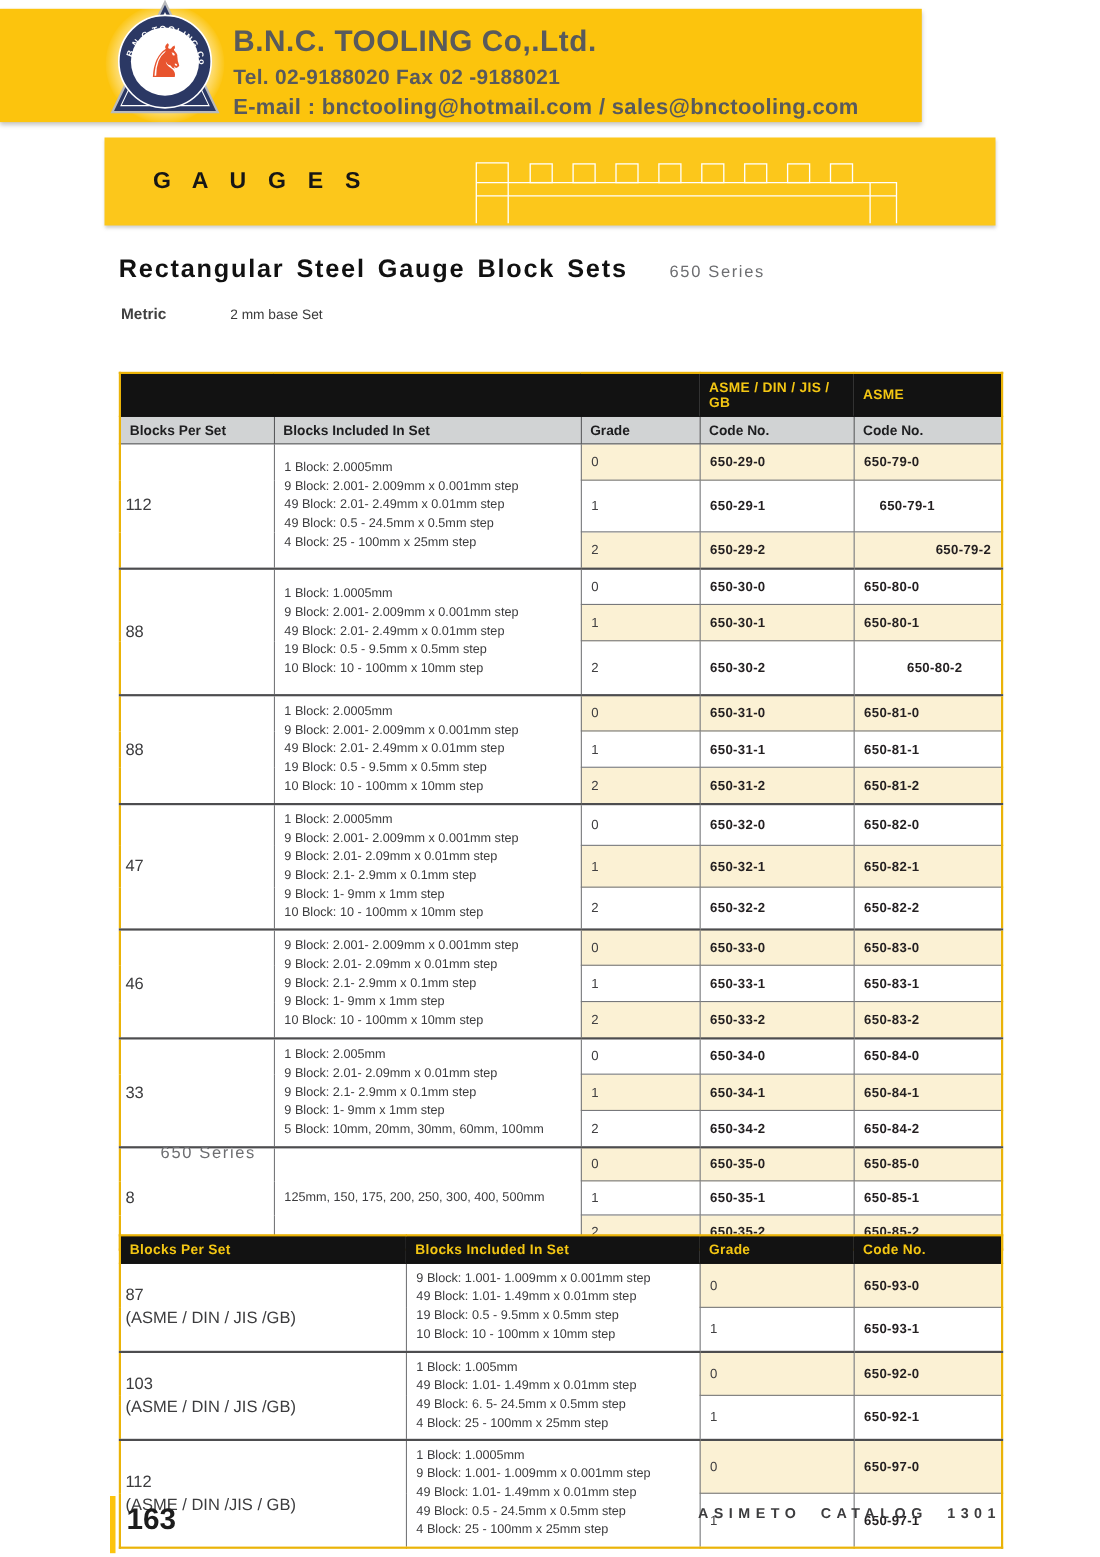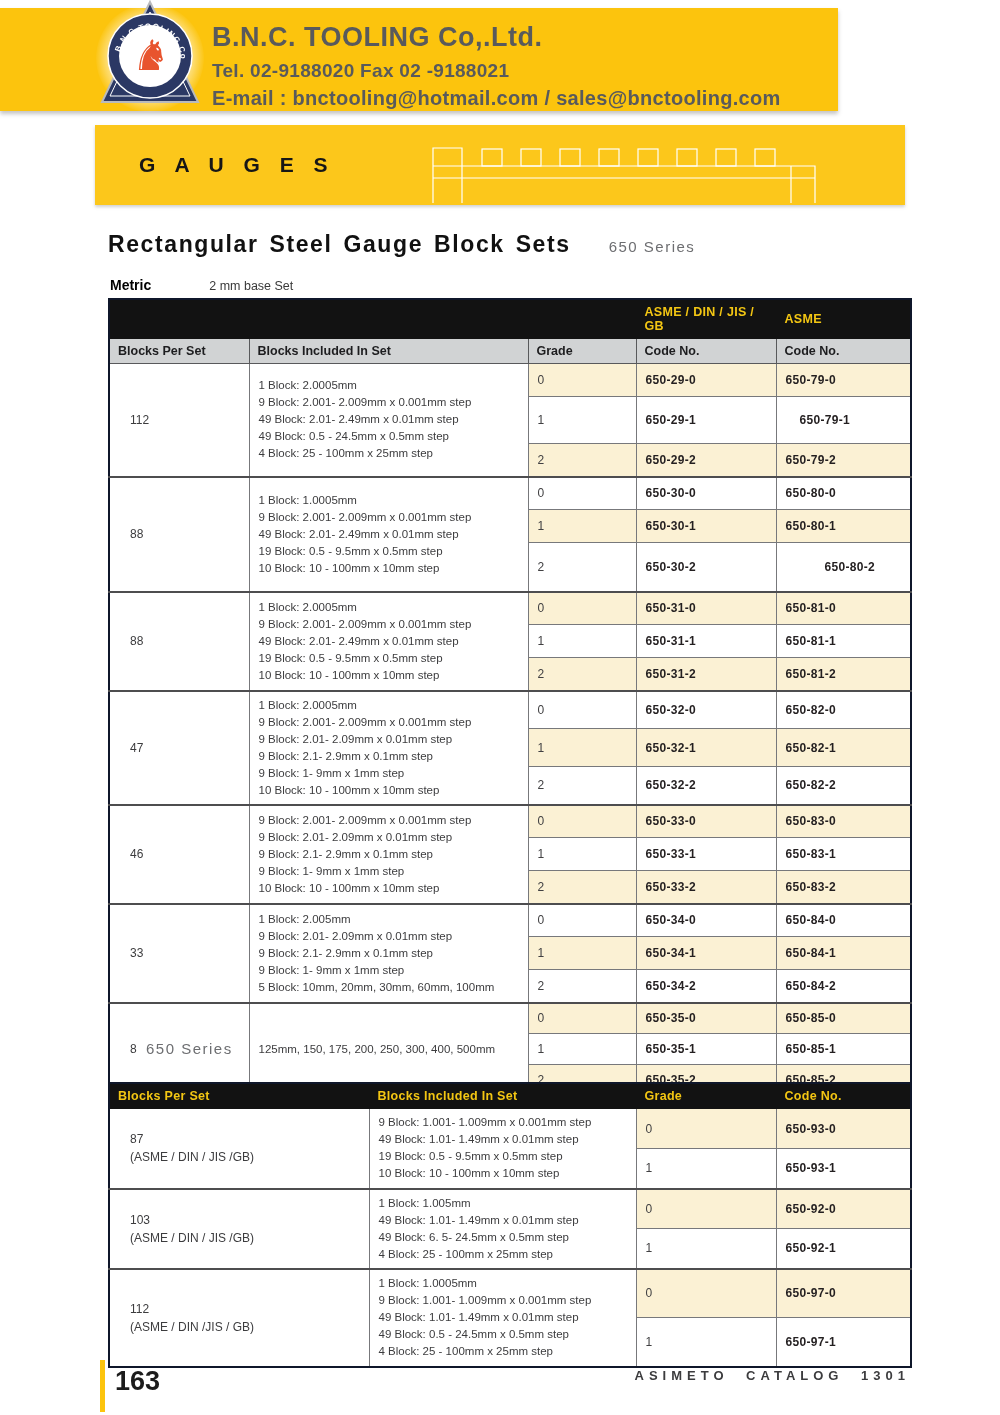--- a/index.html
+++ b/index.html
@@ -35,39 +35,39 @@
   .gauge-illu { position:absolute; left:330px; top:8px; }
 
   
   .sec-title { position:absolute; left:108px; display:flex; align-items:baseline; }
   .sec-title .t { font-size:23px; font-weight:bold; color:#111; letter-spacing:1.6px; word-spacing:3px; }
   .sec-title .s { font-size:15px; color:#6d6e71; letter-spacing:1.5px; margin-left:38px; }
   #title1 { top:231px; }
   #title2 { top:1040px; }
 
   .metric-row { position:absolute; left:110px; top:277px; display:flex; align-items:baseline; }
-  .metric-row .m { font-size:14px; font-weight:bold; color:#000000; }
+  .metric-row .m { font-size:14px; font-weight:bold; color:#404040; }
   .metric-row .b { font-size:12.5px; color:#3a3a3a; margin-left:58px; }
 
   
   table { border-collapse:collapse; table-layout:fixed; position:absolute; left:108px; width:802px;
-          border:2px solid #0f172a; }
+          border:2px solid #eab308;margin-top:40px; }
   #steel-table    { top:298px; }
   #tungsten-table { top:1082px; }
 
   td, th { border:1px solid #77787b; vertical-align:middle; }
   tr.bar td, tr.bar th {
     background:#121212; color:#f3c613; font-size:12.5px; font-weight:bold;
     text-align:left; padding:5px 8px; height:24px; letter-spacing:.3px; border-color:#121212;
   }
   tr.cols th {
     background:#d1d3d4; color:#1d1d1f; font-size:12.5px; font-weight:bold;
     text-align:left; padding:5px 8px; height:24px; border-color:#58595b;
   }
-  .col-blocks { background:#fff; font-size:12px; color:#3c3c3e; padding:6px 20px; vertical-align:middle; }
+  .col-blocks { background:#fff; font-size:15px; color:#3c3c3e; padding:6px 4px; vertical-align:middle; }
   .col-blocks .sub { margin-top:4px; }
   .col-included { background:#fff; font-size:11.5px; color:#3c3c3e; padding:5px 9px; vertical-align:middle; }
   .col-included div { line-height:17px; }
   .grade-cell { font-size:12px; color:#414042; padding:0 9px; }
   .code-cell  { font-size:12px; font-weight:bold; color:#231f20; padding:0 9px; letter-spacing:.3px; }
   .hl { background:#fbf1d4; }
   tr.group-start td { border-top:2px solid #4d4d4f; }
 
   
   .footer-bar { position:absolute; left:100px; top:1360px; width:5px; height:52px; background:#fcc40d; }
@@ -171,21 +171,21 @@
         <td class="code-cell hl" style="height: 33px;">650-79-0</td>
       </tr>
       <tr>
         <td class="grade-cell" style="height: 33px;">1</td>
         <td class="code-cell" style="height: 47px;">650-29-1</td>
         <td class="code-cell" style="height: 33px; padding-left: 23px;">650-79-1</td>
       </tr>
       <tr>
         <td class="grade-cell hl" style="height: 33px;">2</td>
         <td class="code-cell hl" style="height: 33px;">650-29-2</td>
-        <td class="code-cell hl" style="height: 33px;">650-79-2</td>
+        <td class="code-cell hl" style="height: 33px; text-align: right;">650-79-2</td>
       </tr>
       <tr class="group-start">
         <td rowspan="3" class="col-blocks">
           <div>88</div>
         </td>
         <td rowspan="3" class="col-included">
           <div>1 Block: 1.0005mm</div>
           <div>9 Block: 2.001- 2.009mm x 0.001mm step</div>
           <div>49 Block: 2.01- 2.49mm x 0.01mm step</div>
           <div>19 Block: 0.5 - 9.5mm x 0.5mm step</div>

